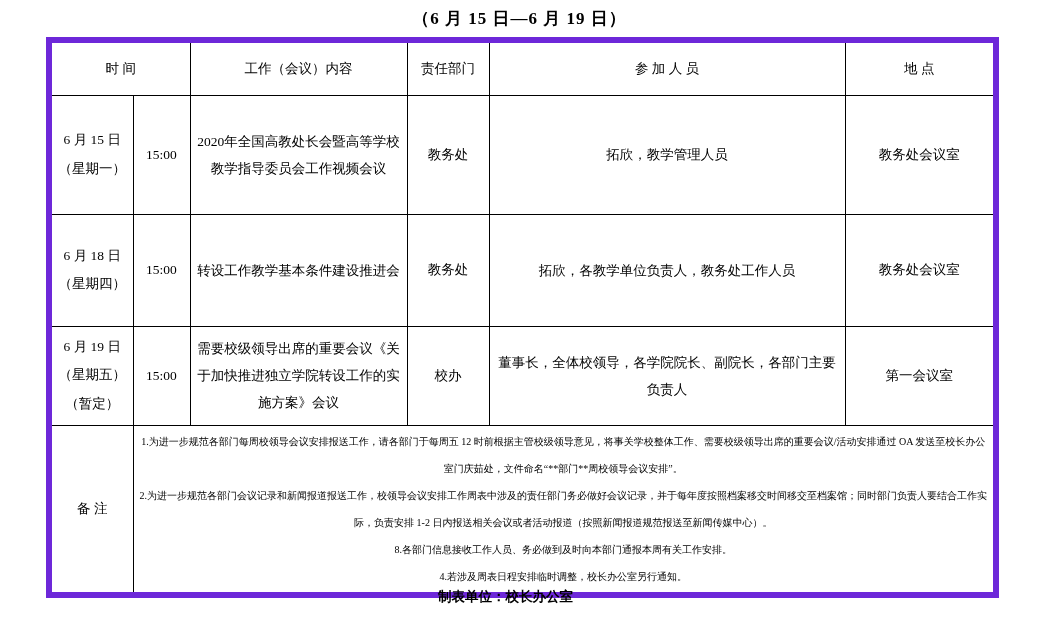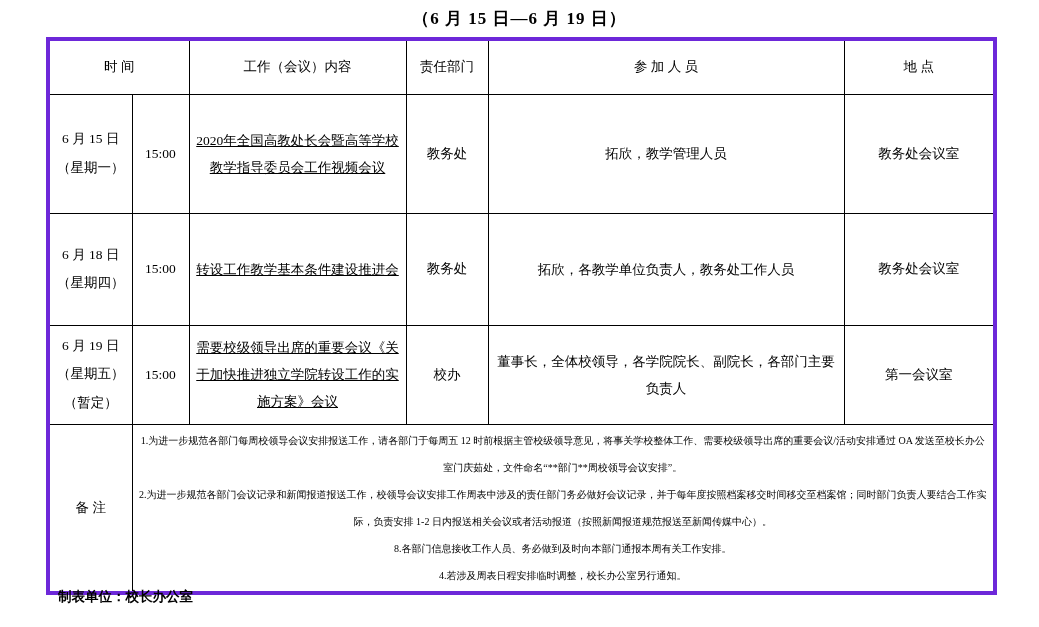--- a/index.html
+++ b/index.html
@@ -27,21 +27,21 @@
     font-weight: bold;
     letter-spacing: 1px;
   }
   table.schedule {
     position: absolute;
     left: 46px;
     top: 37px;
     width: 947px;
     border-collapse: collapse;
     table-layout: fixed;
-    border: 4px solid #6d28d9;
+    border: 6px solid #6d28d9;
     padding-left: 8px;
   }
   table.schedule td {
     border: 1px solid #000000;
     text-align: center;
     vertical-align: middle;
     font-size: 13.5px;
     padding: 2px 4px;
     overflow: hidden;
   }
@@ -50,46 +50,44 @@
   tr.r2 { height: 112px; }
   tr.r3 { height: 99px; }
   tr.r-notes { height: 160px; }
   td.cell-date {
     white-space: pre-line;
     line-height: 2.1;
   }
   td.cell-content {
     line-height: 2;
     padding: 2px 10px;
-    text-decoration: underline;
   }
   td.cell-participants {
     line-height: 2;
     padding: 2px 14px;
   }
   td.notes-cell {
     text-align: left;
     vertical-align: top;
     padding: 7px 10px 4px 6px;
   }
   td.notes-cell .note-item {
     line-height: 27px;
     font-size: 10px;
   }
   .doc-footer {
     position: absolute;
     top: 588px;
     left: 46px;
     width: 947px;
-    text-align: left;
+    text-align: center;
     padding-right: 28px;
     box-sizing: border-box;
     font-size: 13.5px;
     font-weight: bold;
-    margin-left: 12px;
   }
 </style>
 </head>
 <body>
 
 <div class="page">
 
   <div class="doc-title">（6 月 15 日—6 月 19 日）</div>
 
   <table class="schedule">

